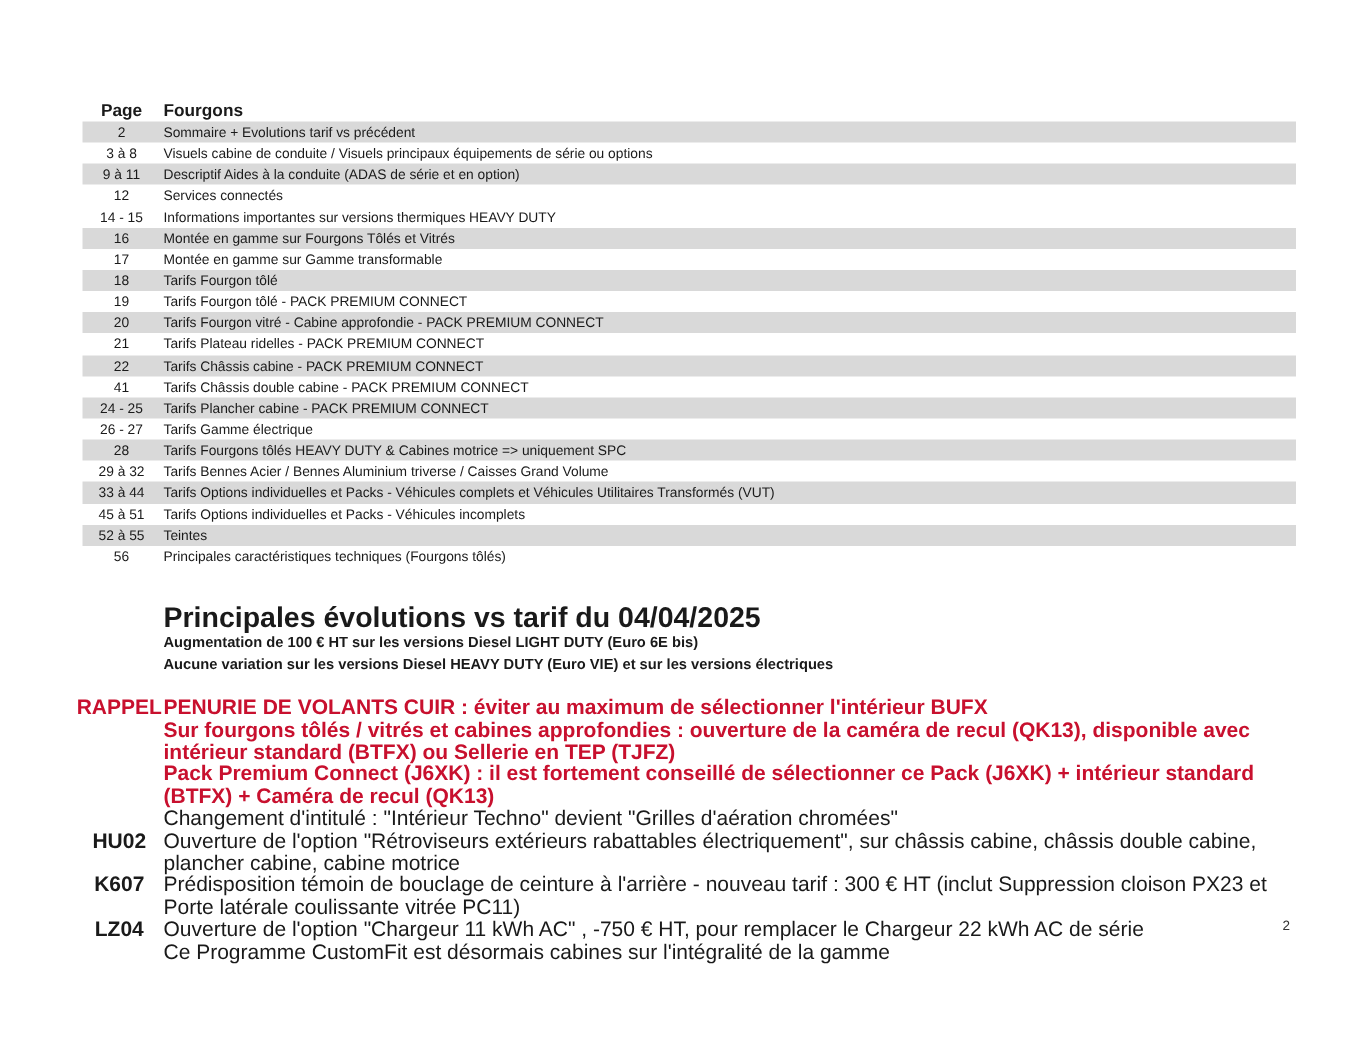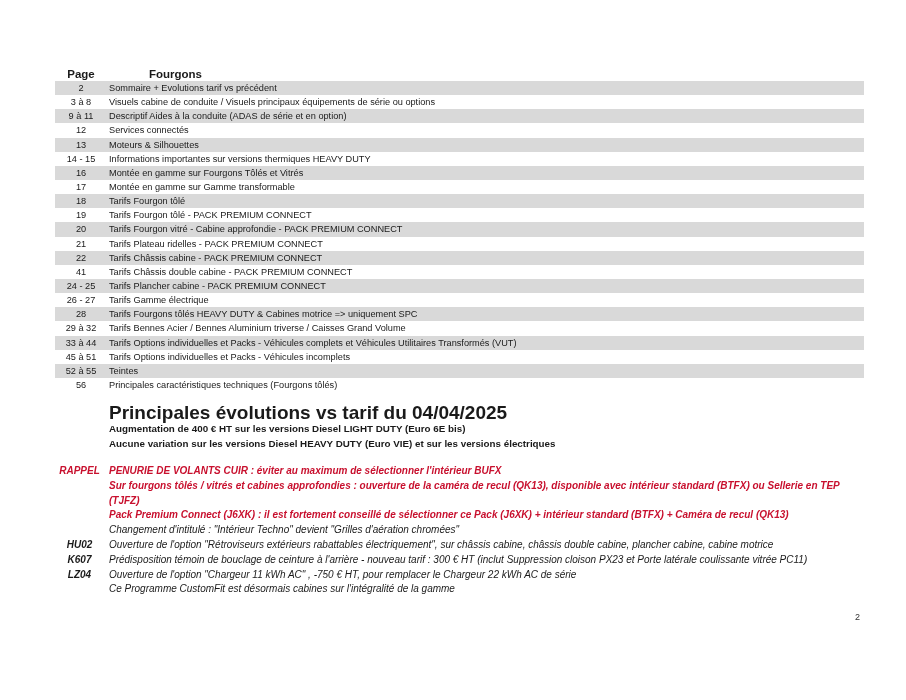--- a/index.html
+++ b/index.html
@@ -1,36 +1,36 @@
 <!DOCTYPE html>
 <html><head>
   <meta charset="utf-8">
   <style>
     html, body { margin: 0; padding: 0; background: #ffffff; }
     body {
       width: 906px; height: 700px; position: relative; overflow: hidden;
       font-family: "Liberation Sans", sans-serif; color: #1a1a1a;
     }
     .toc { position: absolute; left: 55px; top: 65px; width: 809px; }
-    .toc-head { display: flex; height: 15px; align-items: flex-end; font-weight: bold; font-size: 11.5px; gap: 40px; }
+    .toc-head { display: flex; height: 15px; align-items: flex-end; font-weight: bold; font-size: 11.5px; }
     .toc-head .c-page { width: 52px; text-align: center; }
     .toc-head .c-content { padding-left: 0; }
     .toc-rows { margin-top: 1px; }
     .toc-row { display: flex; height: 14.15px; align-items: center; font-size: 9.2px; }
     .toc-row.shaded { background: #d9d9d9; }
     .toc-row .c-page { width: 52px; text-align: center; }
     .toc-row .c-content { white-space: nowrap; }
     .c-content { margin-left: 2px; }
 
     .evol { position: absolute; left: 109px; top: 405px; }
     .evol-title { font-size: 19px; font-weight: bold; line-height: 16px; }
     .evol-line { font-size: 9.8px; font-weight: bold; line-height: 15px; }
 
     .notes { position: absolute; left: 50px; top: 464px; width: 810px; }
-    .note { display: flex; font-size: 10px; line-height: 14.8px; font-style: italic; }
+    .note { display: flex; font-size: 14px; line-height: 14.8px; }
     .note .code { width: 59px; font-weight: bold; text-align: center; flex-shrink: 0; }
     .note .text { flex: 1; }
     .note.red .code, .note.red .text { color: #c8102e; font-weight: bold; }
     .page-num { position: absolute; left: 855px; top: 612px; font-size: 9px; color: #333; }
   </style>
 </head>
 <body>
 
 <div class="toc">
   <div class="toc-head">
@@ -46,24 +46,20 @@
         <div class="c-page">3 à 8</div>
         <div class="c-content">Visuels cabine de conduite / Visuels principaux équipements de série ou options</div>
       </div>
       <div class="toc-row shaded">
         <div class="c-page">9 à 11</div>
         <div class="c-content">Descriptif Aides à la conduite (ADAS de série et en option)</div>
       </div>
       <div class="toc-row">
         <div class="c-page">12</div>
         <div class="c-content">Services connectés</div>
-      </div>
-      <div class="toc-row shaded">
-        <div class="c-page">13</div>
-        <div class="c-content">Moteurs &amp; Silhouettes</div>
       </div>
       <div class="toc-row">
         <div class="c-page">14 - 15</div>
         <div class="c-content">Informations importantes sur versions thermiques HEAVY DUTY</div>
       </div>
       <div class="toc-row shaded">
         <div class="c-page">16</div>
         <div class="c-content">Montée en gamme sur Fourgons Tôlés et Vitrés</div>
       </div>
       <div class="toc-row">
@@ -124,21 +120,21 @@
       </div>
       <div class="toc-row">
         <div class="c-page">56</div>
         <div class="c-content">Principales caractéristiques techniques (Fourgons tôlés)</div>
       </div>
     </div>
 </div>
 
 <div class="evol">
   <div class="evol-title">Principales évolutions vs tarif du 04/04/2025</div>
-  <div class="evol-line">Augmentation de 400 € HT sur les versions Diesel LIGHT DUTY (Euro 6E bis)</div>
+  <div class="evol-line">Augmentation de 100 € HT sur les versions Diesel LIGHT DUTY (Euro 6E bis)</div>
   <div class="evol-line">Aucune variation sur les versions Diesel HEAVY DUTY (Euro VIE) et sur les versions électriques</div>
 </div>
 
 <div class="notes" id="notes">
     <div class="note red">
       <div class="code">RAPPEL</div>
       <div class="text">PENURIE DE VOLANTS CUIR : éviter au maximum de sélectionner l'intérieur BUFX</div>
     </div>
     <div class="note red">
       <div class="code"></div>

